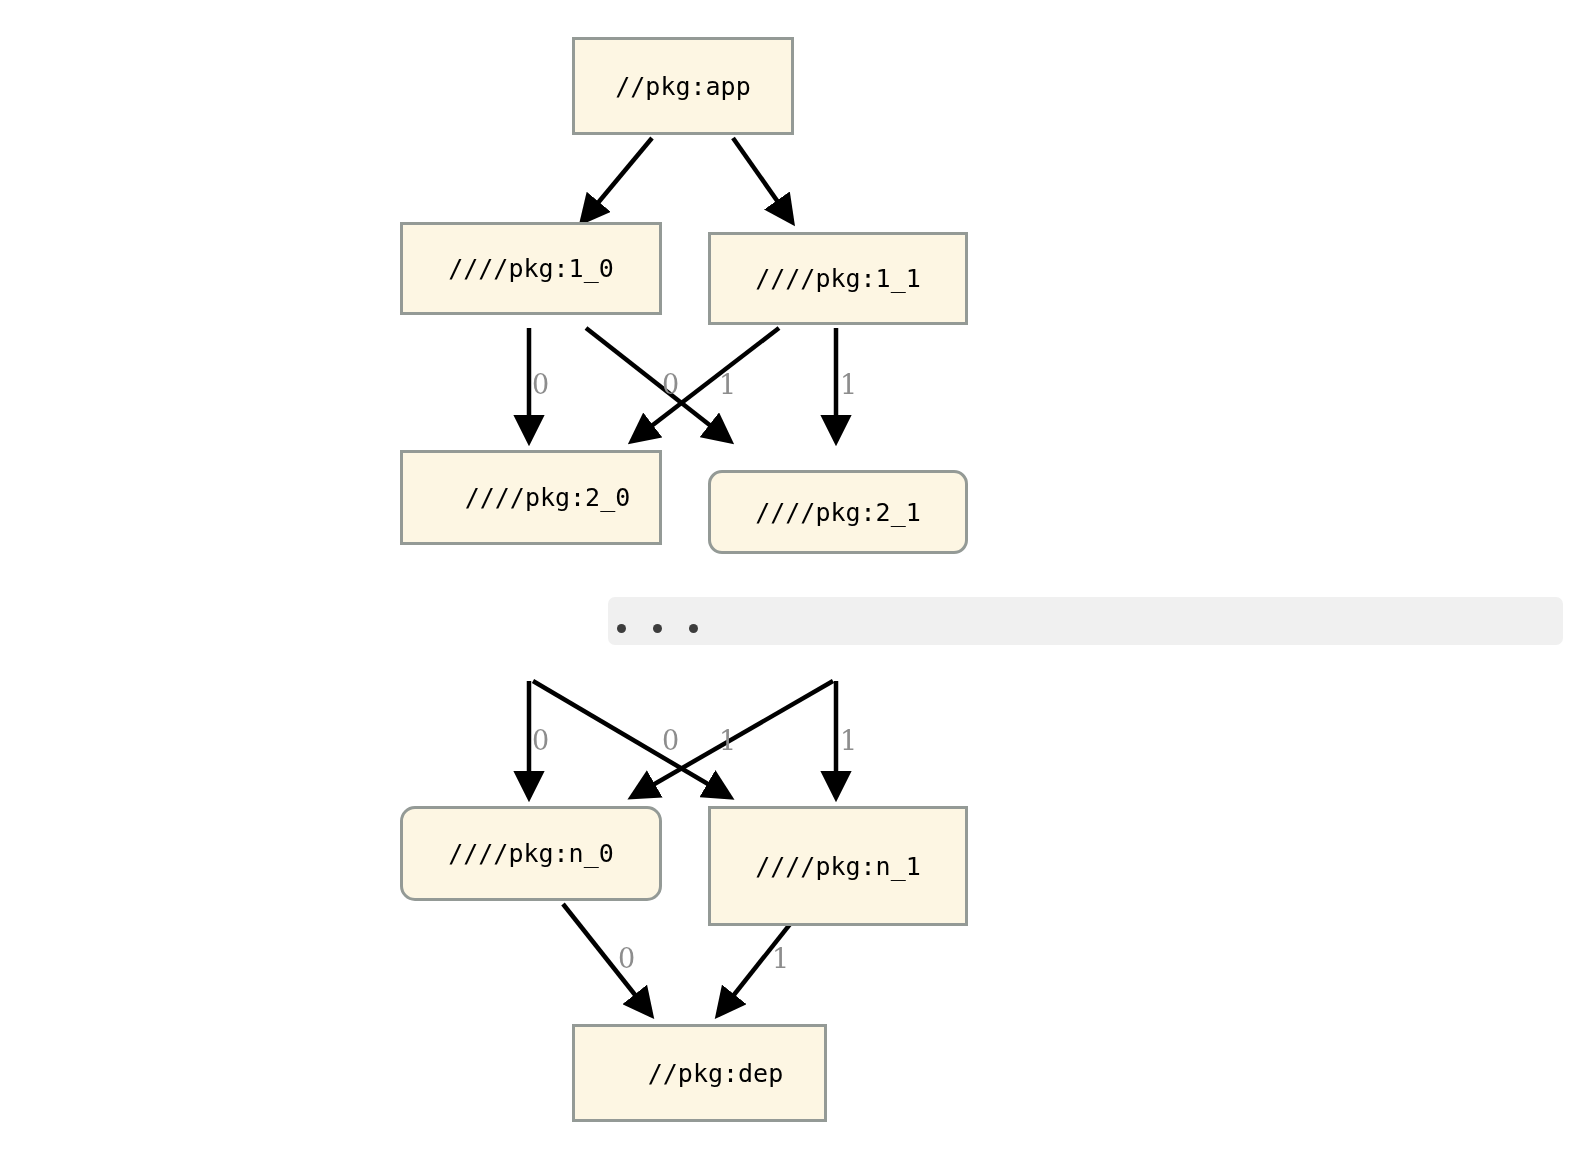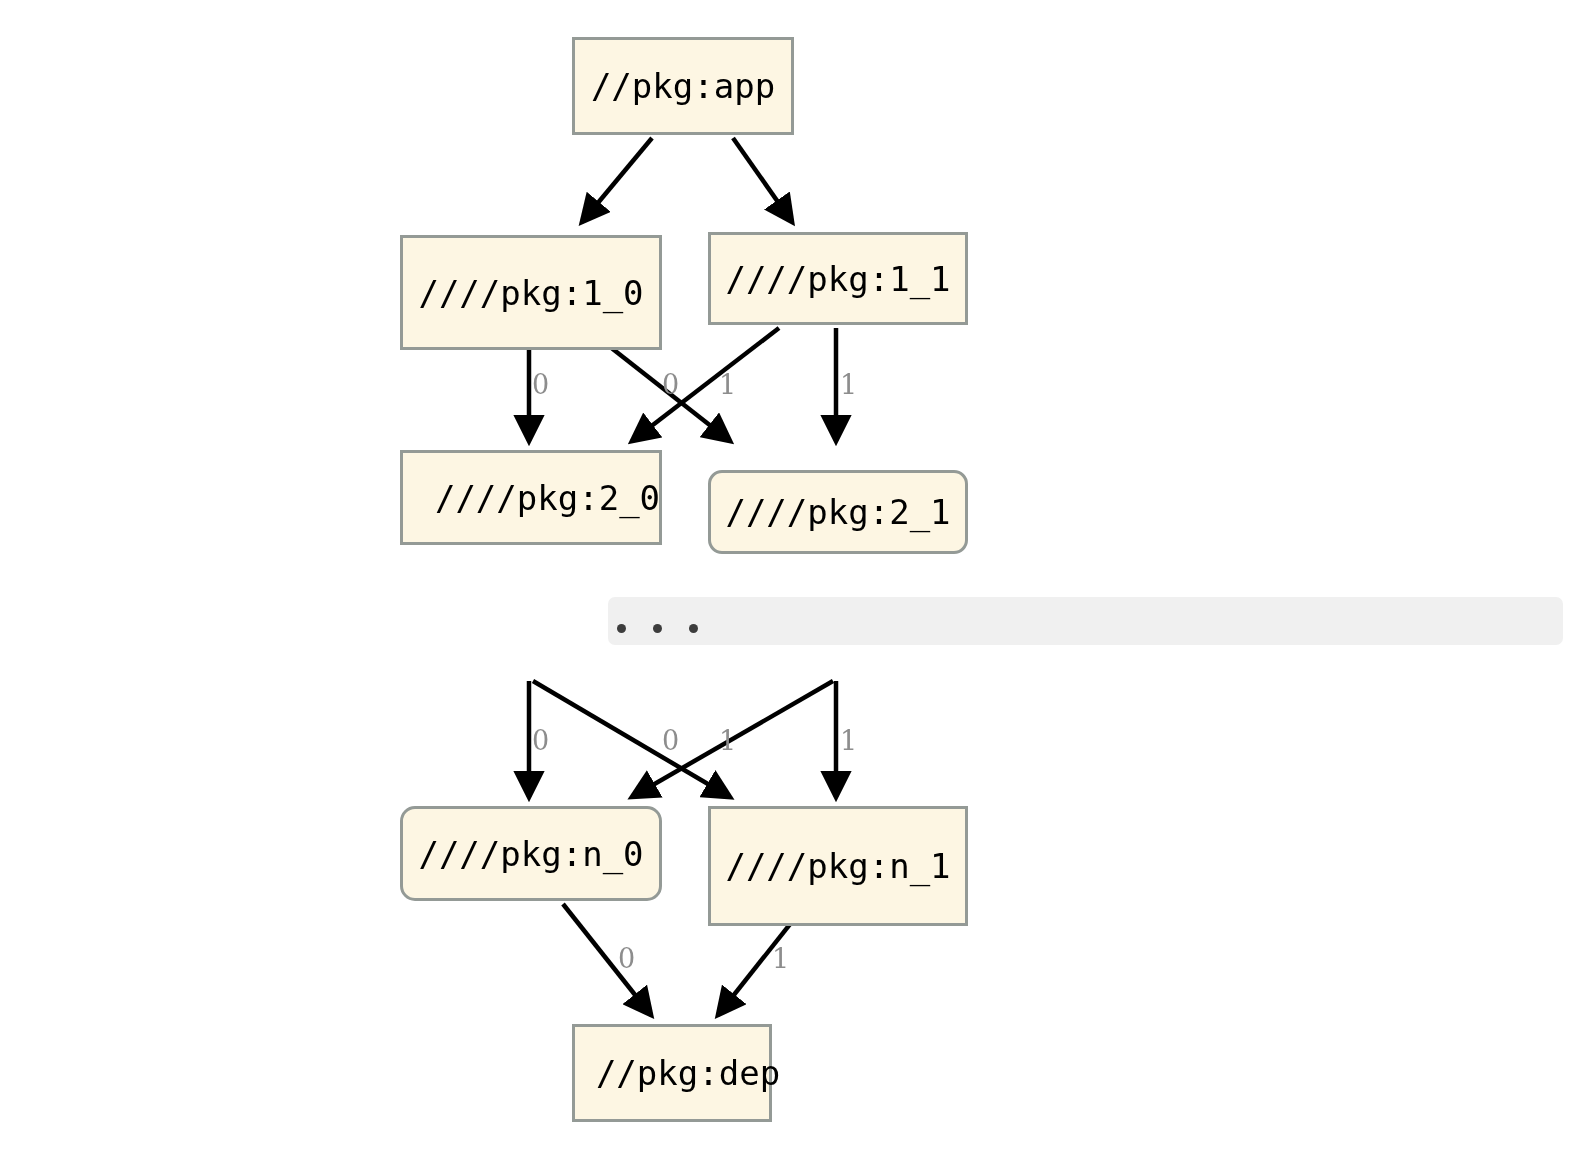--- a/index.html
+++ b/index.html
@@ -27,21 +27,21 @@
     position: absolute;
     box-sizing: border-box;
     background: #fdf6e3;
     border: 3px solid #949a96;
     display: flex;
     align-items: center;
     justify-content: center;
   }
   .node-label {
     font-family: "DejaVu Sans Mono", "Liberation Mono", monospace;
-    font-size: 34px;
+    font-size: 25px;
     color: #000000;
     letter-spacing: 0px;
     white-space: nowrap;
   }
 
   .edge-label {
     position: absolute;
     font-family: "DejaVu Serif", "Liberation Serif", serif;
     font-size: 27px;
     color: #8d8d8d;
@@ -106,21 +106,21 @@
 
   <line x1="563" y1="904" x2="651" y2="1015" stroke="#000000" stroke-width="4.5" marker-end="url(#arrow)"></line>
 
   <line x1="806" y1="904" x2="718" y2="1015" stroke="#000000" stroke-width="4.5" marker-end="url(#arrow)"></line>
 </svg>
 
 <div class="node-box" style="left:572px; top:37px; width:222px; height:98px;">
   <span class="node-label">//pkg:app</span>
 </div>
 
-<div class="node-box" style="left:400px; top:235px; width:262px; height:115px;">
+<div class="node-box" style="left:400px; top:222px; width:262px; height:93px;">
   <span class="node-label">////pkg:1_0</span>
 </div>
 
 <div class="node-box" style="left:708px; top:232px; width:260px; height:93px;">
   <span class="node-label">////pkg:1_1</span>
 </div>
 
 <div class="node-box" style="left:400px; top:450px; width:262px; height:95px;padding-left:33px;">
   <span class="node-label">////pkg:2_0</span>
 </div>
@@ -130,21 +130,21 @@
 </div>
 
 <div class="node-box" style="left:400px; top:806px; width:262px; height:95px;border-radius:15px;">
   <span class="node-label">////pkg:n_0</span>
 </div>
 
 <div class="node-box" style="left:708px; top:806px; width:260px; height:120px;">
   <span class="node-label">////pkg:n_1</span>
 </div>
 
-<div class="node-box" style="left:572px; top:1024px; width:200px; height:98px;padding-left:32px;">
+<div class="node-box" style="left:572px; top:1024px; width:255px; height:98px;padding-left:32px;">
   <span class="node-label">//pkg:dep</span>
 </div>
 
 <span class="edge-label" style="left:532px; top:371px;">0</span>
 <span class="edge-label" style="left:662px; top:371px;">0</span>
 <span class="edge-label" style="left:719px; top:371px;">1</span>
 <span class="edge-label" style="left:840px; top:371px;">1</span>
 
 <span class="edge-label" style="left:532px; top:727px;">0</span>
 <span class="edge-label" style="left:662px; top:727px;">0</span>

